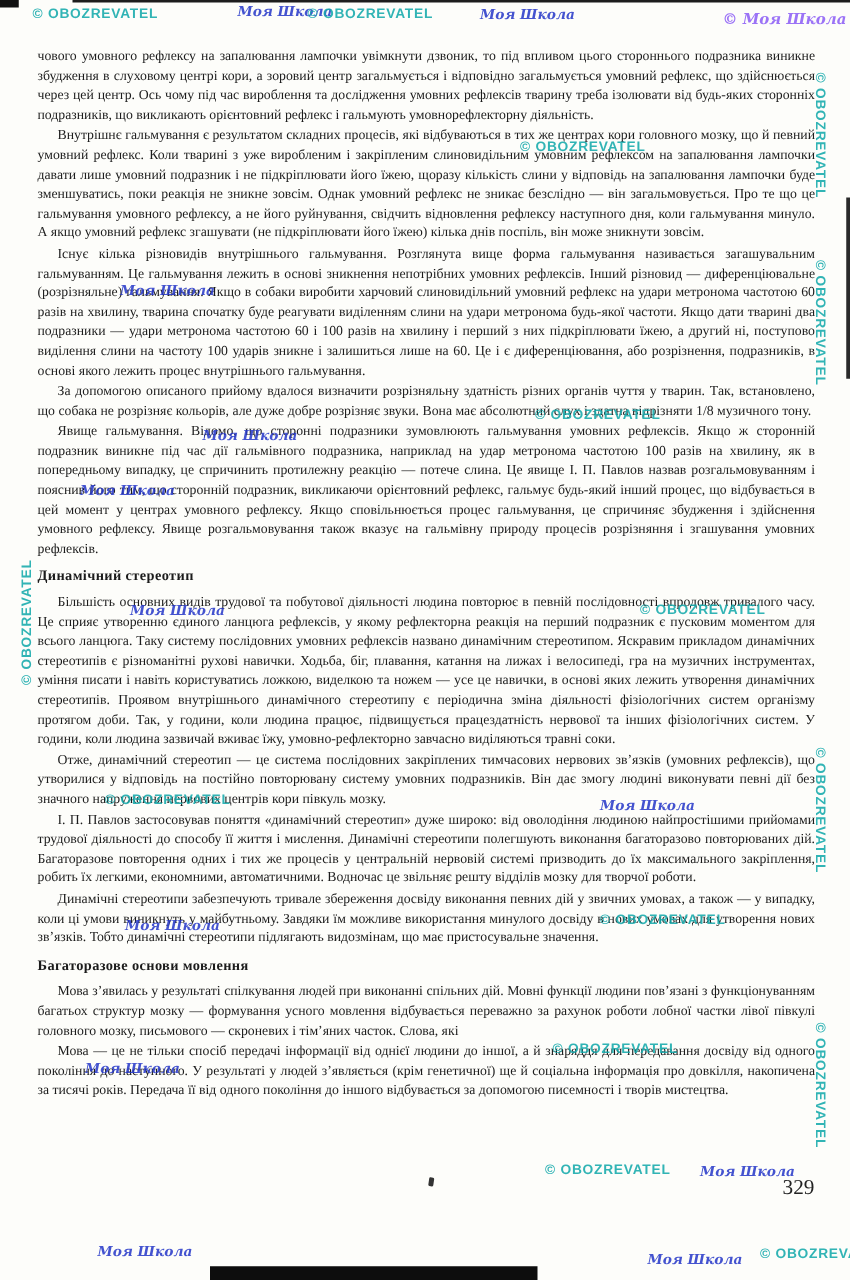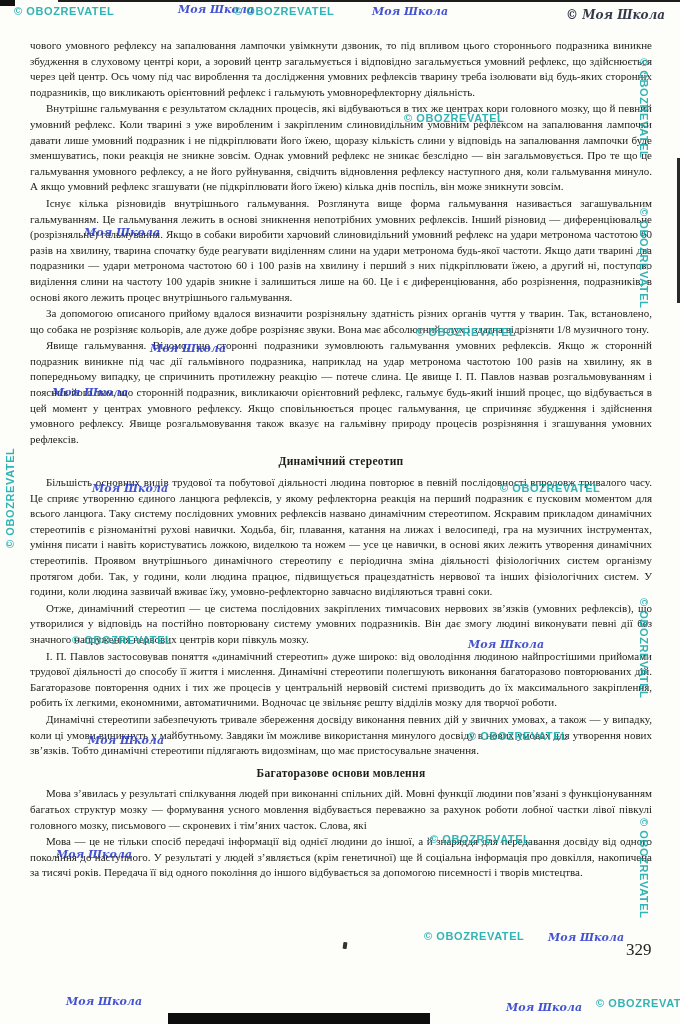--- a/index.html
+++ b/index.html
@@ -15,21 +15,21 @@
     position:absolute;
     left:30px;top:38px;width:622px;
     font-size:11px;
     line-height:15.6px;
     text-align:justify;
   }
   .textcol p{margin:0 0 1px 0;text-indent:16px;}
   .textcol p.no-indent{text-indent:0;}
   .textcol h2{
     margin:7px 0 5px 0;
-    text-align:center;
+    text-align:left;
     font-size:11.5px;
     font-weight:bold;
     letter-spacing:0.3px;
   }
   .pagenum{
     position:absolute;
     left:626px;top:940px;
     font-size:17px;
     color:#222;
   }
@@ -37,21 +37,21 @@
     position:absolute;left:343px;top:942px;
     width:4px;height:7px;background:#333;
     border-radius:1px;transform:rotate(8deg);
   }
   
   .mark-top-line{position:absolute;left:58px;top:0;width:622px;height:2px;background:#1d1d1d;}
   .mark-top-corner{position:absolute;left:0;top:0;width:15px;height:6px;background:#111;}
   .mark-right-line{position:absolute;left:677px;top:158px;width:3px;height:145px;background:#2a2a2a;}
   .mark-bottom-bar{position:absolute;left:168px;top:1013px;width:262px;height:11px;background:#0d0d0d;}
   
-  .wm-layer{position:absolute;left:0;top:0;width:624px;height:1024px;pointer-events:none;}
+  .wm-layer{position:absolute;left:12px;top:0;width:624px;height:1024px;pointer-events:none;}
   .wm{
     position:absolute;
     white-space:nowrap;
     transform-origin:left top;
   }
   .wm.oboz{
     color:#16aaac;
     font-family:"Liberation Sans","DejaVu Sans",sans-serif;
     font-weight:bold;
     font-size:11px;
@@ -60,21 +60,21 @@
   }
   .wm.skola{
     color:#2436c8;
     font-family:"DejaVu Serif",serif;
     font-style:italic;
     font-weight:bold;
     font-size:11px;
     opacity:0.85;
   }
   .wm.skola_red{
-    color:#0f172a;
+    color:#8b5cf6;
     font-family:"DejaVu Serif",serif;
     font-style:italic;
     font-weight:bold;
     font-size:12px;
     opacity:0.85;
   }
 </style>
 </head>
 <body>
 

